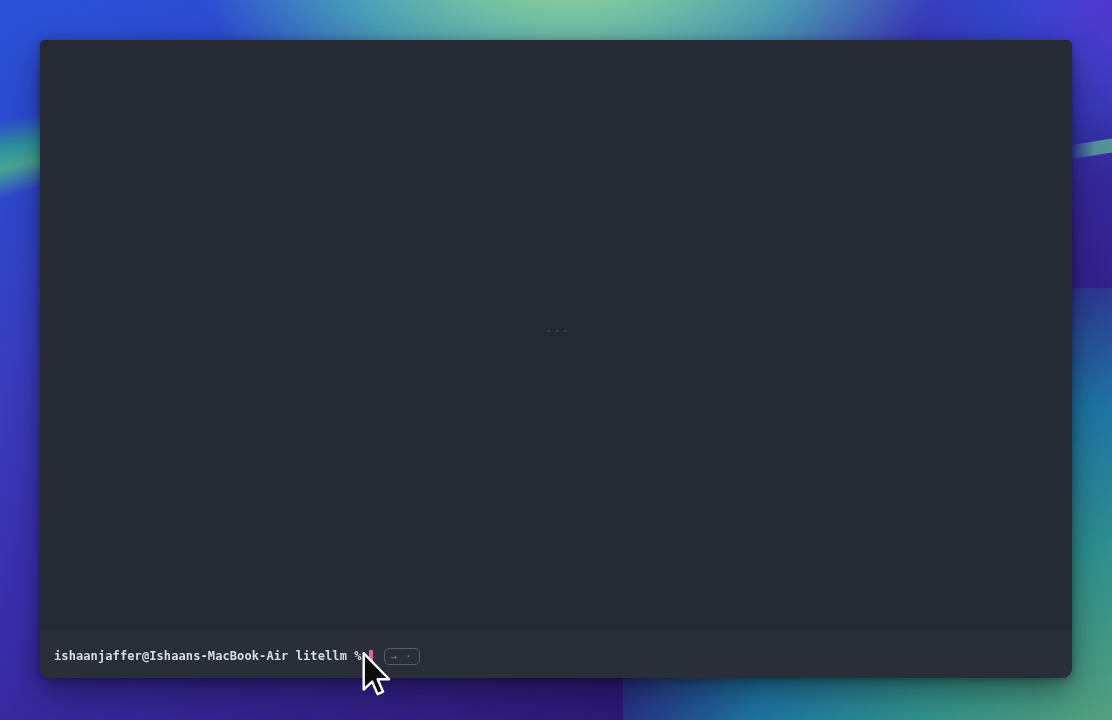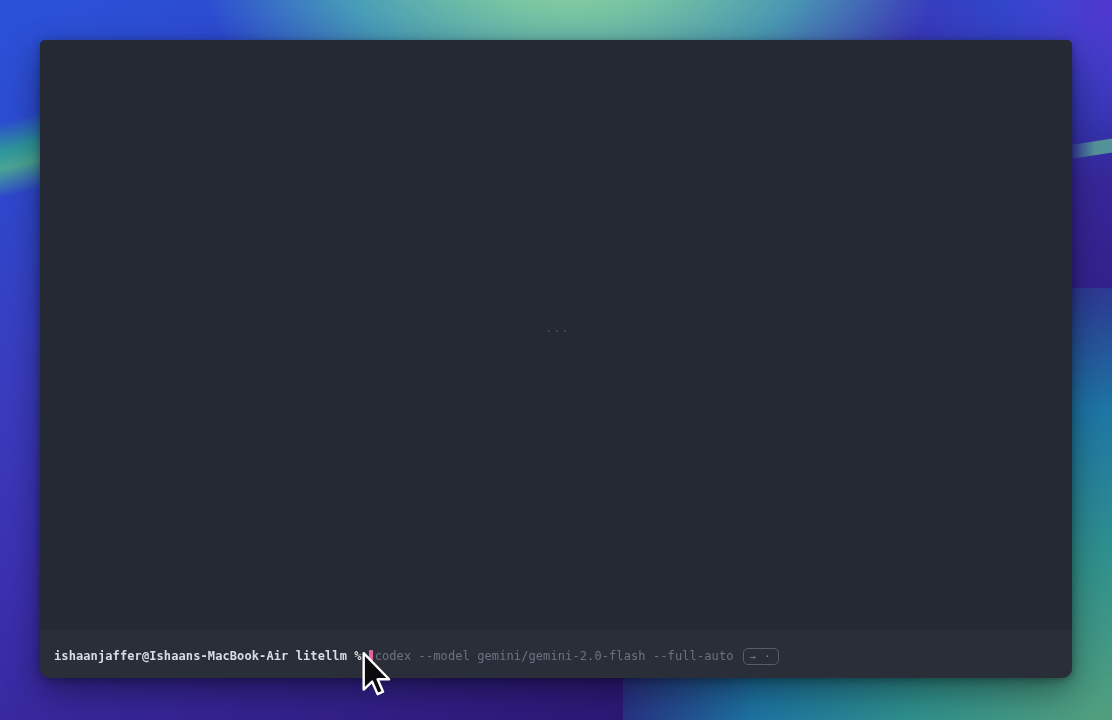--- a/index.html
+++ b/index.html
@@ -123,20 +123,19 @@
 </div>
 
 <div class="terminal-window">
   <div class="terminal-bottom-band"></div>
 
   <span class="terminal-ellipsis">...</span>
 
   <div class="prompt-line">
     <span class="shell-prompt">ishaanjaffer@Ishaans-MacBook-Air litellm %</span>
     <span class="caret"></span>
-    <span class="autosuggestion">codex --model gemini/gemini-2.0-flash --full-auto</span>
     <span class="hint-badge">→ ·</span>
   </div>
 </div>
 
 <svg class="mouse-cursor" viewBox="0 0 26 38" xmlns="http://www.w3.org/2000/svg">
   <polygon points="2,1 2,31 9,24.5 13.5,34.8 18,32.8 13.5,22.5 23,22.5" fill="#0b0b0d" stroke="#ffffff" stroke-width="2" stroke-linejoin="round"></polygon>
 </svg>
 
 </body></html>

